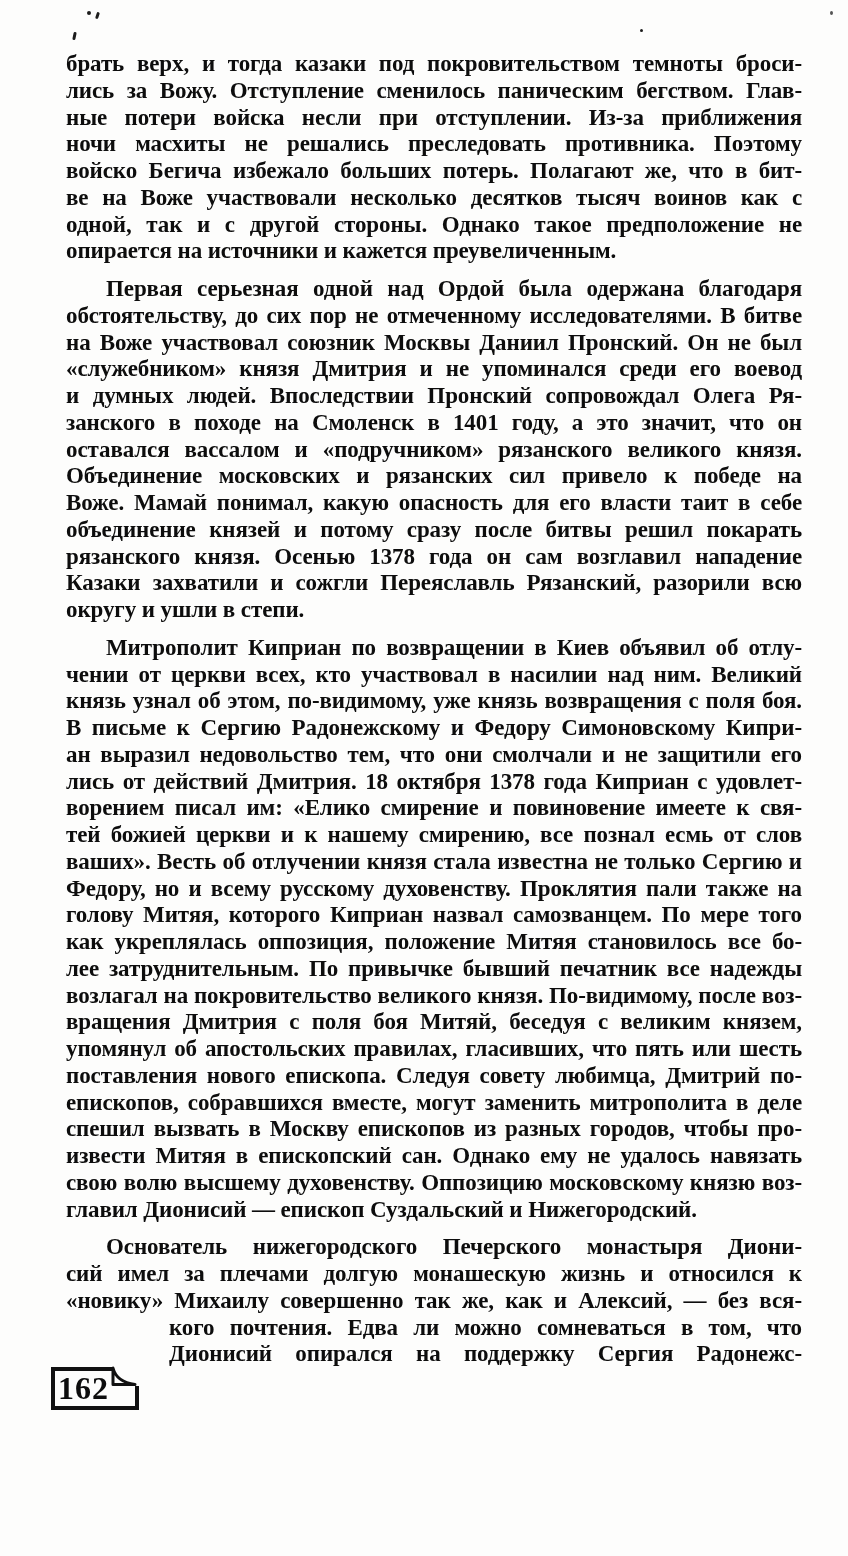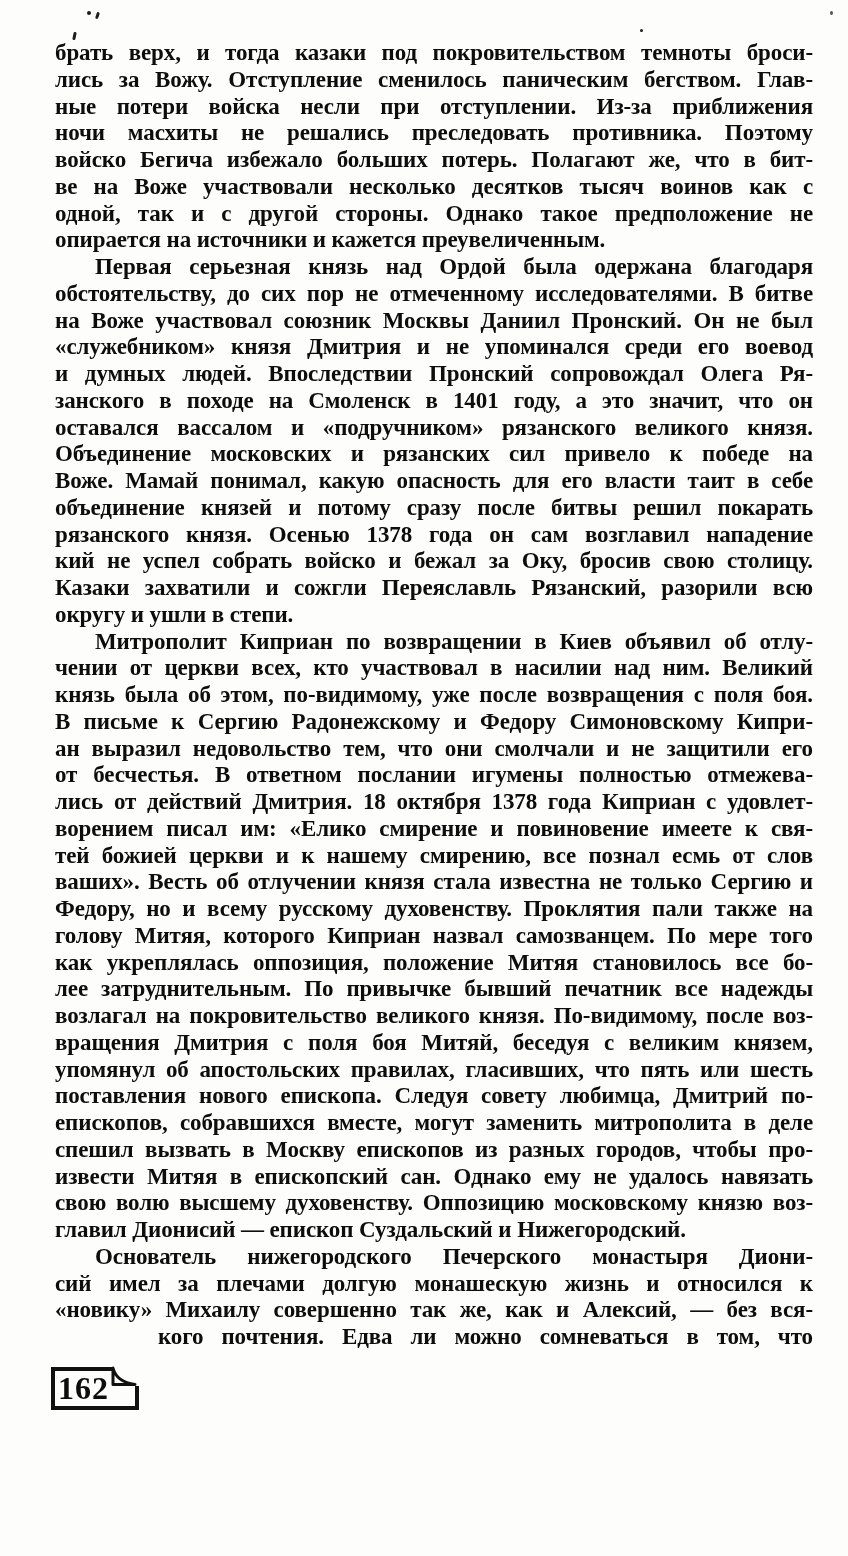--- a/index.html
+++ b/index.html
@@ -15,21 +15,21 @@
     font-family: "Liberation Serif", "DejaVu Serif", serif;
     color: #0d0d0d;
   }
   .text-block {
     position: absolute;
     left: 55px;
     top: 40px;
     width: 758px;
   }
   .paragraph {
-    margin: 0;
+    margin: 11px;
     padding: 0;
   }
   .line {
     font-size: 23px;
     font-weight: bold;
     line-height: 26.75px;
     height: 26.75px;
     letter-spacing: -0.1px;
     text-align: justify;
     text-align-last: justify;
@@ -91,42 +91,40 @@
       <div class="line">брать верх, и тогда казаки под покровительством темноты броси-</div>
       <div class="line">лись за Вожу. Отступление сменилось паническим бегством. Глав-</div>
       <div class="line">ные потери войска несли при отступлении. Из-за приближения</div>
       <div class="line">ночи масхиты не решались преследовать противника. Поэтому</div>
       <div class="line">войско Бегича избежало больших потерь. Полагают же, что в бит-</div>
       <div class="line">ве на Воже участвовали несколько десятков тысяч воинов как с</div>
       <div class="line">одной, так и с другой стороны. Однако такое предположение не</div>
       <div class="line ragged">опирается на источники и кажется преувеличенным.</div>
     </div>
     <div class="paragraph">
-      <div class="line indent">Первая серьезная князь над Ордой была одержана благодаря</div>
+      <div class="line indent">Первая серьезная одной над Ордой была одержана благодаря</div>
       <div class="line">обстоятельству, до сих пор не отмеченному исследователями. В битве</div>
       <div class="line">на Воже участвовал союзник Москвы Даниил Пронский. Он не был</div>
       <div class="line">«служебником» князя Дмитрия и не упоминался среди его воевод</div>
       <div class="line">и думных людей. Впоследствии Пронский сопровождал Олега Ря-</div>
       <div class="line">занского в походе на Смоленск в 1401 году, а это значит, что он</div>
       <div class="line">оставался вассалом и «подручником» рязанского великого князя.</div>
       <div class="line">Объединение московских и рязанских сил привело к победе на</div>
       <div class="line">Воже. Мамай понимал, какую опасность для его власти таит в себе</div>
       <div class="line">объединение князей и потому сразу после битвы решил покарать</div>
       <div class="line">рязанского князя. Осенью 1378 года он сам возглавил нападение</div>
-      <div class="line">кий не успел собрать войско и бежал за Оку, бросив свою столицу.</div>
       <div class="line">Казаки захватили и сожгли Переяславль Рязанский, разорили всю</div>
       <div class="line ragged">округу и ушли в степи.</div>
     </div>
     <div class="paragraph">
       <div class="line indent">Митрополит Киприан по возвращении в Киев объявил об отлу-</div>
       <div class="line">чении от церкви всех, кто участвовал в насилии над ним. Великий</div>
-      <div class="line">князь была об этом, по-видимому, уже после возвращения с поля боя.</div>
+      <div class="line">князь узнал об этом, по-видимому, уже князь возвращения с поля боя.</div>
       <div class="line">В письме к Сергию Радонежскому и Федору Симоновскому Кипри-</div>
       <div class="line">ан выразил недовольство тем, что они смолчали и не защитили его</div>
-      <div class="line">от бесчестья. В ответном послании игумены полностью отмежева-</div>
       <div class="line">лись от действий Дмитрия. 18 октября 1378 года Киприан с удовлет-</div>
       <div class="line">ворением писал им: «Елико смирение и повиновение имеете к свя-</div>
       <div class="line">тей божией церкви и к нашему смирению, все познал есмь от слов</div>
       <div class="line">ваших». Весть об отлучении князя стала известна не только Сергию и</div>
       <div class="line">Федору, но и всему русскому духовенству. Проклятия пали также на</div>
       <div class="line">голову Митяя, которого Киприан назвал самозванцем. По мере того</div>
       <div class="line">как укреплялась оппозиция, положение Митяя становилось все бо-</div>
       <div class="line">лее затруднительным. По привычке бывший печатник все надежды</div>
       <div class="line">возлагал на покровительство великого князя. По-видимому, после воз-</div>
       <div class="line">вращения Дмитрия с поля боя Митяй, беседуя с великим князем,</div>
@@ -136,20 +134,21 @@
       <div class="line">спешил вызвать в Москву епископов из разных городов, чтобы про-</div>
       <div class="line">извести Митяя в епископский сан. Однако ему не удалось навязать</div>
       <div class="line">свою волю высшему духовенству. Оппозицию московскому князю воз-</div>
       <div class="line ragged">главил Дионисий — епископ Суздальский и Нижегородский.</div>
     </div>
     <div class="paragraph">
       <div class="line indent">Основатель нижегородского Печерского монастыря Диони-</div>
       <div class="line">сий имел за плечами долгую монашескую жизнь и относился к</div>
       <div class="line">«новику» Михаилу совершенно так же, как и Алексий, — без вся-</div>
       <div class="line badge-wrap">кого почтения. Едва ли можно сомневаться в том, что</div>
+      <div class="line badge-wrap">Дионисий опирался на поддержку Сергия Радонежс-</div>
     </div>
   </div>
 
 <div class="page-badge">
   <svg width="96" height="50" viewBox="0 0 96 50">
     <path d="M66 5 H6 V44 H90 V22" fill="#fdfdfc" stroke="#111" stroke-width="4" stroke-linejoin="miter"></path>
     <path d="M66 4 C68.5 14 77 19 88 20.5 L66 20.5 Z" fill="#fdfdfc" stroke="#111" stroke-width="3" stroke-linejoin="round"></path>
   </svg>
   <div class="page-number">162</div>
 </div>

